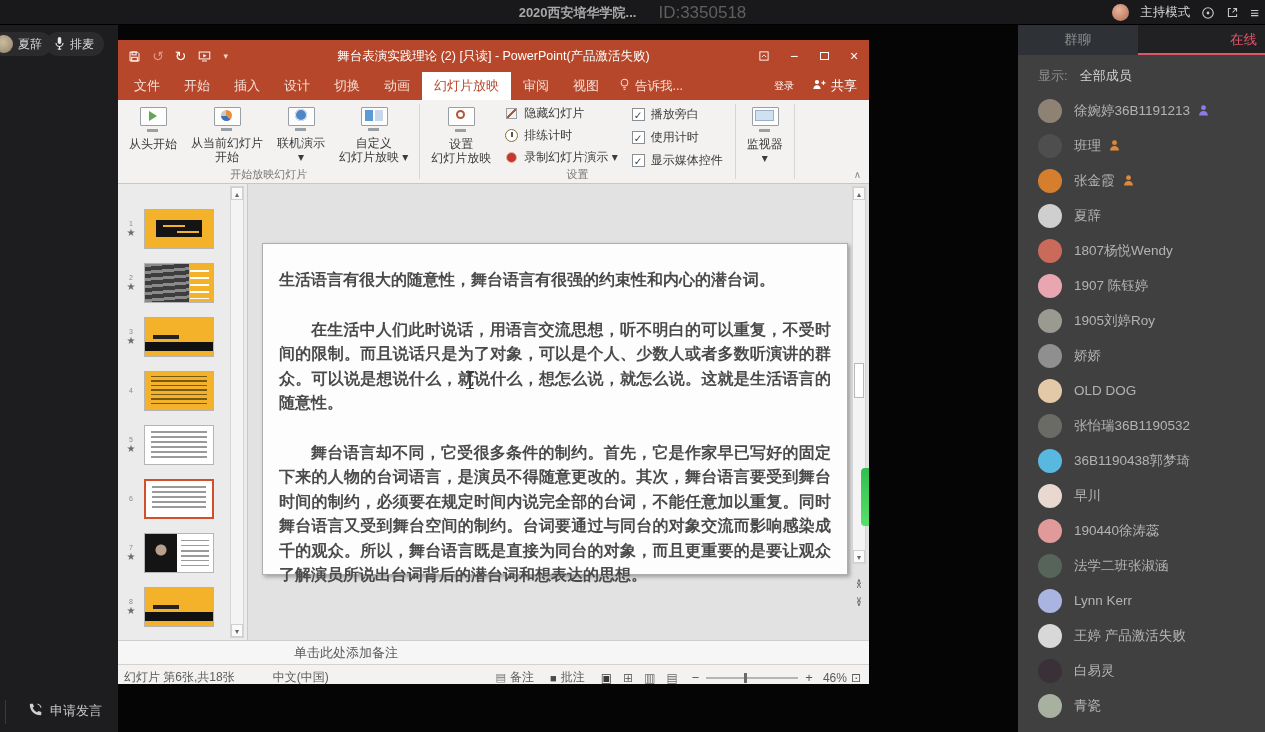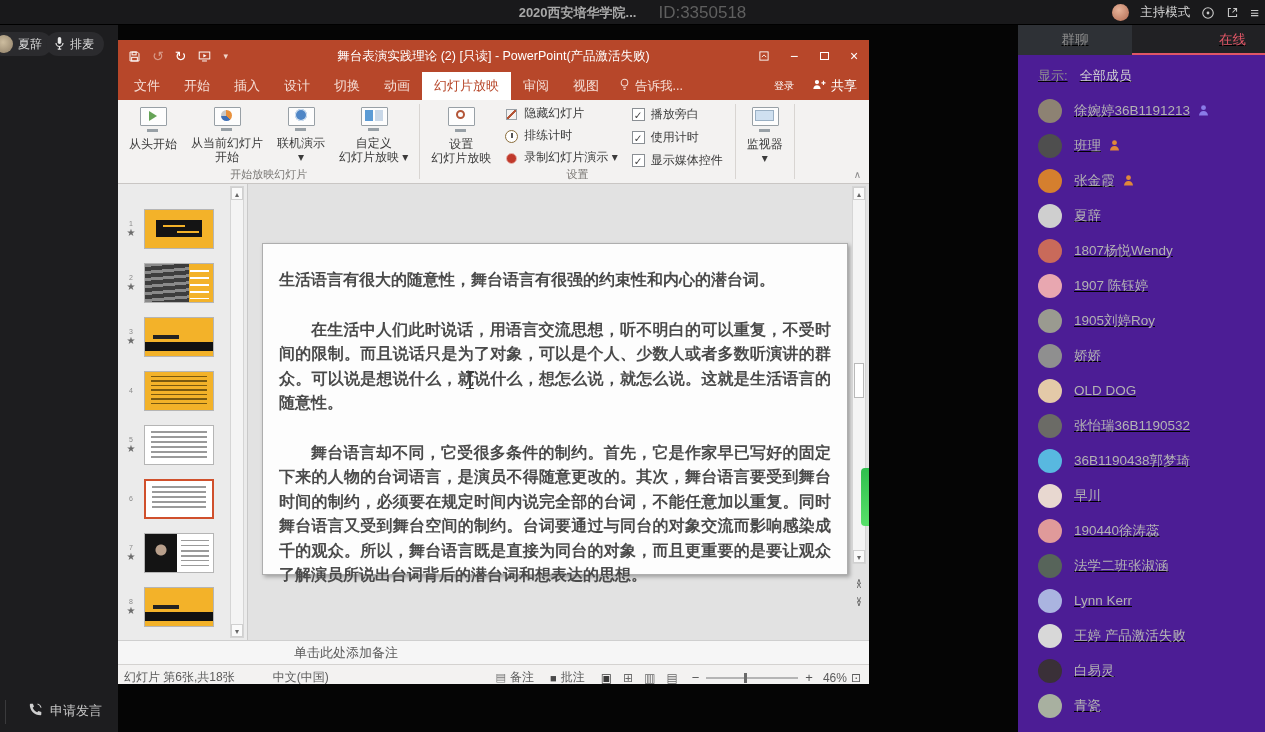--- a/index.html
+++ b/index.html
@@ -59,21 +59,21 @@
   .ic::before{content:"";position:absolute;left:2px;top:1px;width:25px;height:17px;border:1.5px solid #98a0a6;background:#fdfdfd;border-radius:1px;}
   .ic::after{content:"";position:absolute;left:9px;bottom:1px;width:11px;height:3px;background:#98a0a6;}
   .ic-play::before{background:#fdfdfd;}
   .ic-play .acc{position:absolute;left:11px;top:5px;width:0;height:0;border-left:8px solid #65a356;border-top:5px solid transparent;border-bottom:5px solid transparent;}
   .ic-current .acc{position:absolute;left:9px;top:4px;width:11px;height:11px;border-radius:50%;background:conic-gradient(#e8913d 0 38%,#3f6fb5 38% 72%,#c9c9c9 72%);}
   .ic-online .acc{position:absolute;left:9px;top:3px;width:12px;height:12px;border-radius:50%;background:#4f86c6;box-shadow:inset 0 0 0 1px #dce8f4;}
   .ic-custom .acc{position:absolute;left:6px;top:4px;width:8px;height:11px;background:#5b9bd5;box-shadow:10px 0 0 #c9d8e8;}
   .ic-setup .acc{position:absolute;left:10px;top:4px;width:9px;height:9px;border:2.5px solid #b35537;border-radius:50%;}
   .ic-mon .acc{position:absolute;left:5px;top:4px;width:19px;height:11px;background:#cfe0f0;border:1px solid #9ab0c4;}
   .smallcol{display:flex;flex-direction:column;justify-content:flex-start;gap:5px;padding:2px 6px;}
-  .smallbtn{display:flex;align-items:flex-end;gap:5px;font-size:12px;color:#3b3b3b;white-space:nowrap;}
+  .smallbtn{display:flex;align-items:center;gap:5px;font-size:12px;color:#3b3b3b;white-space:nowrap;}
   .ics{position:relative;width:15px;height:15px;display:inline-block;}
   .ic-hide::before{content:"";position:absolute;inset:2px;border:1px solid #98a0a6;background:linear-gradient(135deg,transparent 44%,#b35537 44% 56%,transparent 56%);}
   .ic-clock::before{content:"";position:absolute;inset:1px;border:1.5px solid #8a6d3b;border-radius:50%;background:#fff;}
   .ic-clock::after{content:"";position:absolute;left:7px;top:4px;width:1.5px;height:4.5px;background:#555;}
   .ic-record::before{content:"";position:absolute;inset:2px;border-radius:50%;background:#c0392b;border:1.5px solid #e8b4ad;}
   .checkcol{display:flex;flex-direction:column;justify-content:flex-start;gap:6px;padding:3px 8px;}
   .chk{display:flex;align-items:center;gap:6px;font-size:12px;color:#3b3b3b;white-space:nowrap;}
   .cbox{width:13px;height:13px;border:1px solid #8a8f94;background:#fff;font-size:10.5px;line-height:12px;text-align:center;color:#444;}
   .g2row{display:flex;}
   .collapse{position:absolute;right:8px;bottom:3px;color:#8a8a8a;font-size:10px;}
@@ -135,25 +135,25 @@
   .viewbtns{display:flex;gap:11px;margin-right:14px;}
   .vb{font-size:12px;color:#6a6a6a;}
   .vb.cur{color:#3a3a3a;}
   .zoomctl{display:flex;align-items:center;gap:7px;margin-right:10px;}
   .zo{font-size:13px;color:#555;}
   .ztrack{position:relative;width:92px;height:2px;background:#b5b5b5;}
   .zthumb{position:absolute;left:38px;top:-4px;width:3px;height:10px;background:#6a6a6a;}
   .fit{font-size:12px;color:#5b5b5b;margin-left:4px;}
 
   
-  .sidebar{position:absolute;left:1018px;top:25px;width:247px;height:707px;background:#4c1d95;overflow:hidden;text-decoration:underline;}
+  .sidebar{position:absolute;left:1018px;top:25px;width:247px;height:707px;background:#404040;overflow:hidden;}
   .stabs{display:flex;height:30px;}
   .stab{flex:1;display:flex;align-items:center;justify-content:center;font-size:13.5px;position:relative;}
   .stab.chat{background:#2e3136;color:#8e8e8e;}
-  .stab.online{background:#212124;color:#e05666;justify-content:flex-end;padding-right:19px;}
+  .stab.online{background:#212124;color:#e05666;justify-content:flex-end;padding-right:8px;}
   .stab.online::after{content:"";position:absolute;left:0;right:0;bottom:0;height:2.5px;background:#e05666;}
   .filterrow{display:flex;align-items:center;gap:12px;padding:12px 0 8px 20px;font-size:13px;}
   .flabel{color:#8e8e8e;}
   .fvalue{color:#d2d2d2;}
   .mlist{}
   .mrow{height:35px;display:flex;align-items:center;padding-left:20px;}
   .mavatar{width:24px;height:24px;border-radius:50%;margin-right:12px;flex:0 0 auto;}
   .mname{font-size:13.5px;color:#b3b3b3;white-space:nowrap;overflow:hidden;}
   .badge{display:none;margin-left:7px;}
   .badge.purple{display:inline-flex;color:#8a7ce8;}

